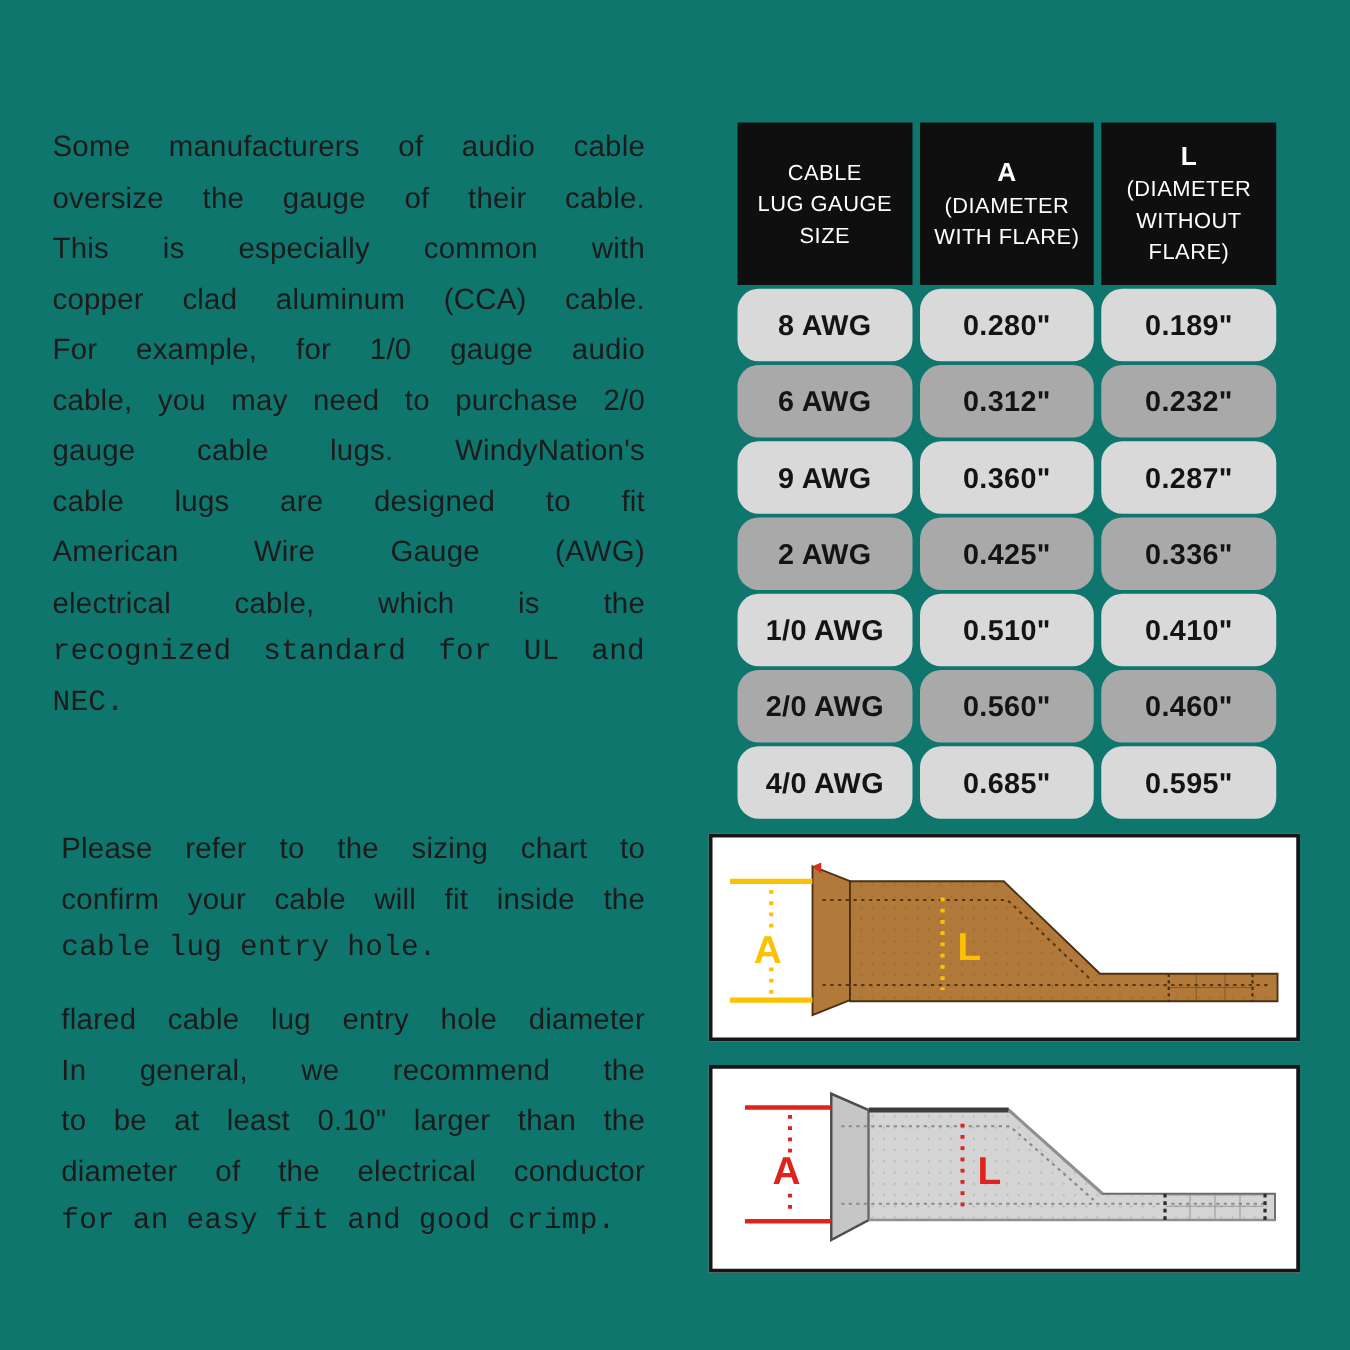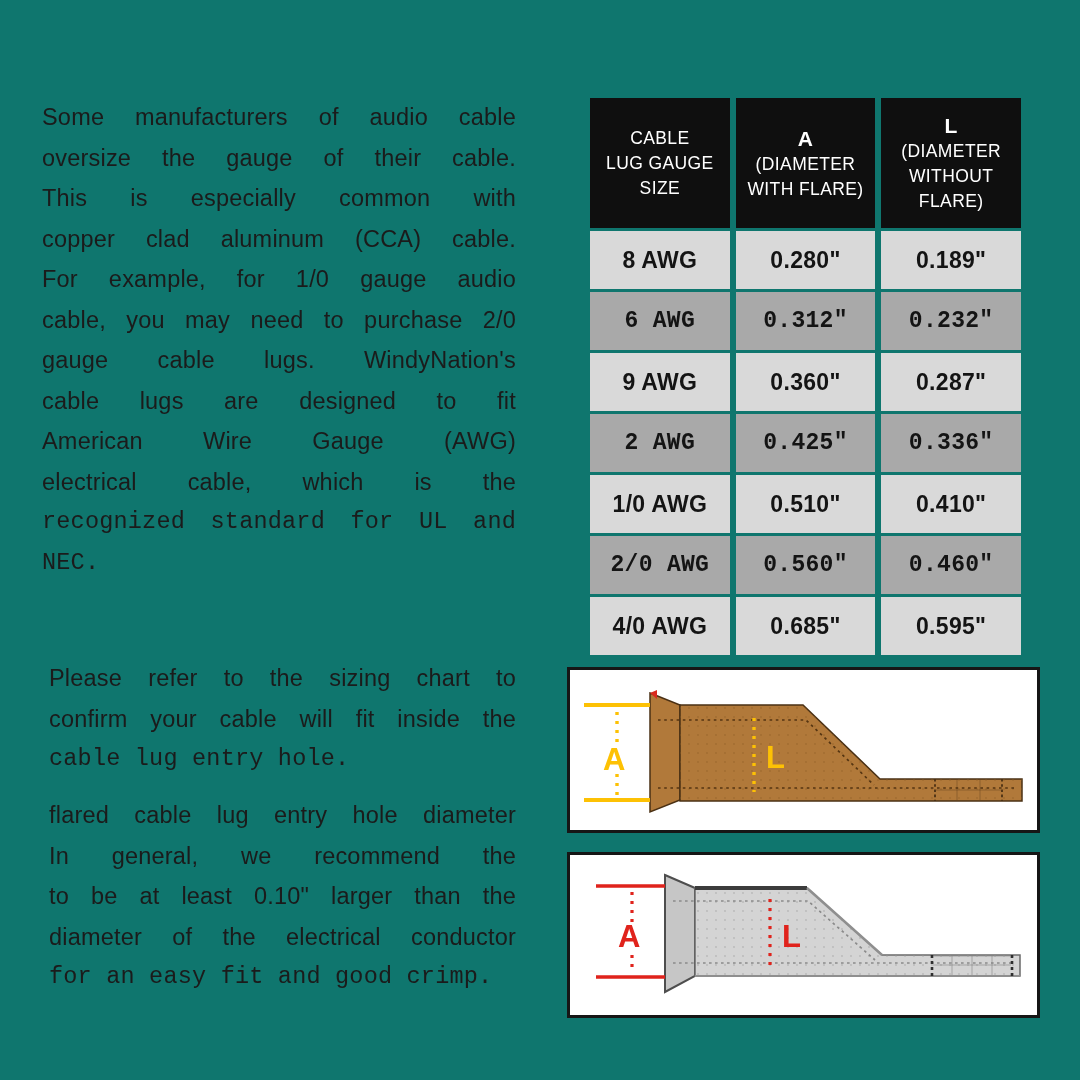--- a/index.html
+++ b/index.html
@@ -20,24 +20,24 @@
     display:grid;grid-template-columns:1fr 1fr 1fr;column-gap:6px;row-gap:3px;
   }
   .th{
     background:#0f0f0f;color:#ffffff;height:130px;box-sizing:border-box;padding:4px 10px;
     display:flex;flex-direction:column;align-items:center;justify-content:center;
     text-align:center;font-size:17.5px;line-height:25px;letter-spacing:0.4px;font-weight:500;
   }
   .th .sym{font-size:21px;line-height:27px;font-weight:600;}
   .td{
     height:58px;display:flex;align-items:center;justify-content:center;
-    font-size:23px;font-weight:700;letter-spacing:0.3px;color:#141414;
+    font-size:23px;font-weight:700;letter-spacing:0.3px;color:#141414;border-radius:17px;
   }
   .row-light{background:#d9d9d9;}
-  .row-dark{background:#a9a9a9;font-family:Liberation Mono, monospace;}
+  .row-dark{background:#a9a9a9;}
   
   .diagram{
     position:absolute;width:467px;height:160px;border:3px solid #161616;background:#ffffff;
   }
   #diagram1{left:567px;top:667px;}
   #diagram2{left:567px;top:852px;}
   .diagram svg{display:block;width:467px;height:160px;}
   .dim-label{font-family:"Liberation Sans",sans-serif;font-weight:bold;font-size:31px;}
 </style>
 </head>

